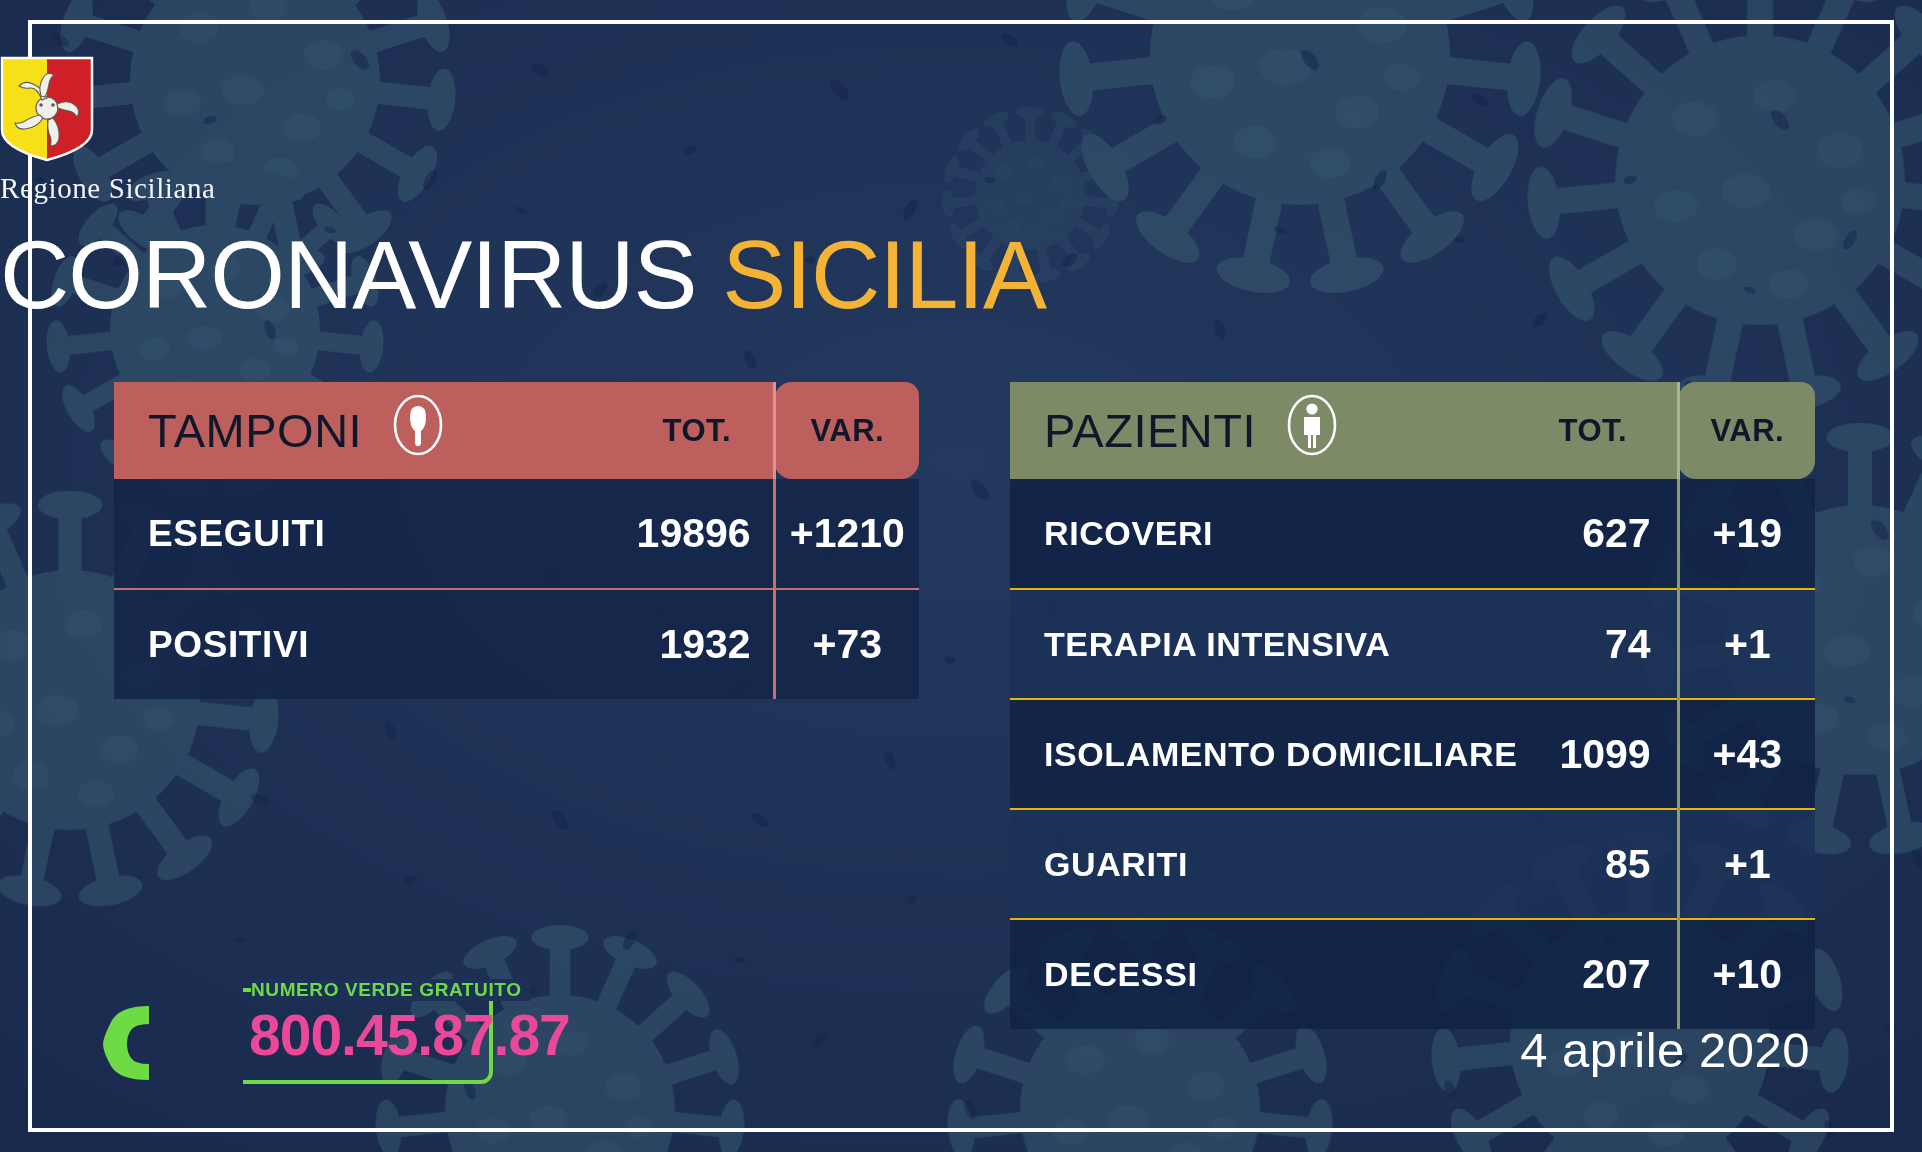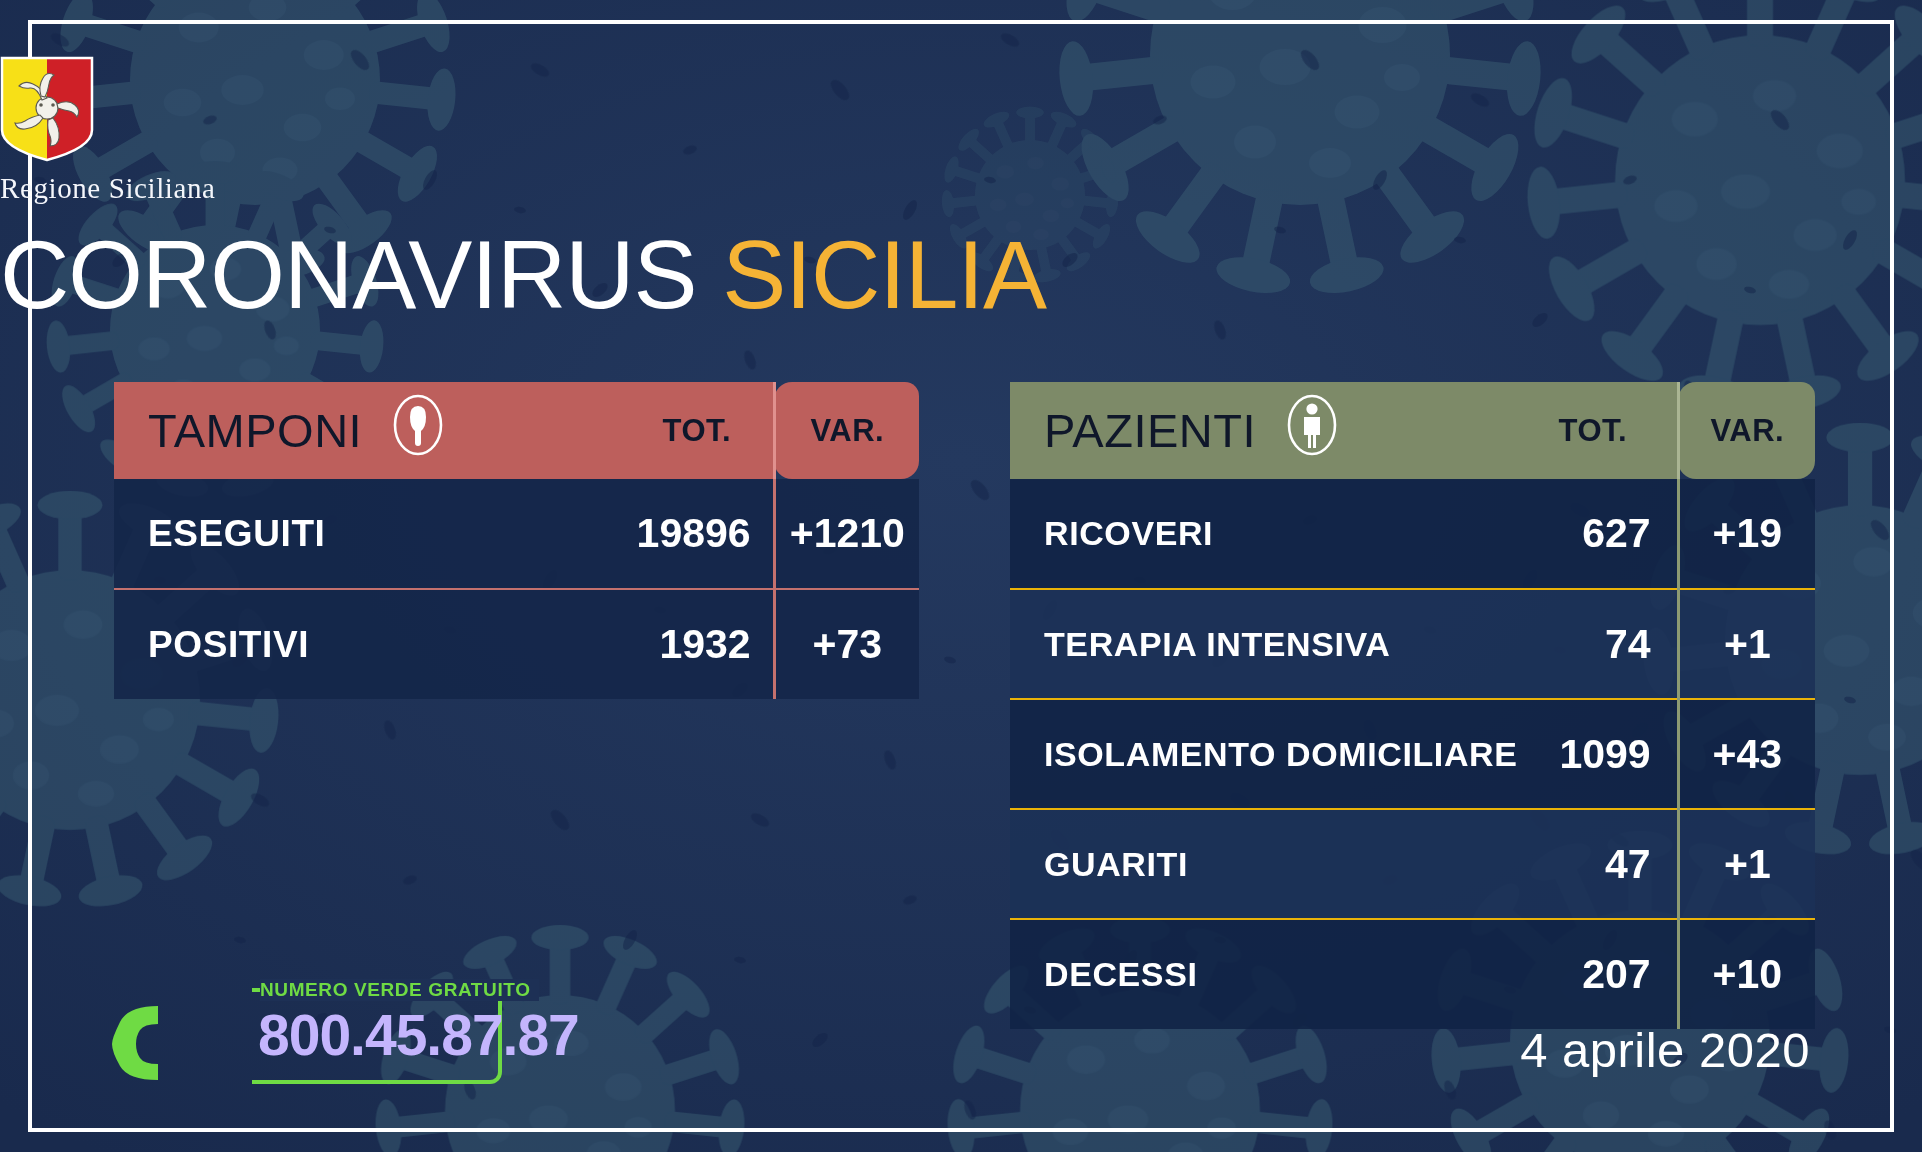--- a/index.html
+++ b/index.html
@@ -91,36 +91,36 @@
 
   
   #pazienti-block .brow.odd td  { background:rgba(17,36,70,0.90); }
   #pazienti-block .brow.even td { background:rgba(27,49,86,0.88); }
   #pazienti-block .brow + .brow td { border-top:2px solid #eab308; }
   #pazienti-block .c-var { border-left:3px solid #8d9b73; }
   #pazienti-block .c-label { font-size:34px; }
   #pazienti-block .c-tot { padding-right:26px; }
 
   
-  #green-badge { position:absolute; left:112px; top:988px; width:400px; height:100px; }
+  #green-badge { position:absolute; left:103px; top:988px; width:400px; height:100px; }
   #phone-icon { position:absolute; left:0; top:14px; }
   #badge-box {
     position:absolute; left:140px; top:0; width:250px; height:96px;
     border:4px solid #6fdb44; border-left:none;
     border-radius:0 12px 12px 0;
   }
   #badge-caption {
     position:absolute; left:148px; top:-9px;
     color:#6fdb44; font-weight:bold; font-size:19px; letter-spacing:0.6px;
     background:#1d3055; padding:0 8px 0 0; white-space:nowrap;
     z-index:2;
   }
   #badge-number {
     position:absolute; left:146px; top:14px;
-    color:#c4b5fd; font-weight:bold; font-size:57px; letter-spacing:-1px;
+    color:#ec4899; font-weight:bold; font-size:57px; letter-spacing:-1px;
     white-space:nowrap;
   }
 
   
   #date-text {
     position:absolute; right:112px; top:1022px;
     color:#ffffff; font-size:49px; font-weight:normal;
     letter-spacing:0.5px; white-space:nowrap;
   }
 </style>
@@ -354,21 +354,21 @@
         <td class="c-tot">74</td>
         <td class="c-var">+1</td>
       </tr>
       <tr class="brow odd">
         <td class="c-label">ISOLAMENTO DOMICILIARE</td>
         <td class="c-tot">1099</td>
         <td class="c-var">+43</td>
       </tr>
       <tr class="brow even">
         <td class="c-label">GUARITI</td>
-        <td class="c-tot">47</td>
+        <td class="c-tot">85</td>
         <td class="c-var">+1</td>
       </tr>
       <tr class="brow odd">
         <td class="c-label">DECESSI</td>
         <td class="c-tot">207</td>
         <td class="c-var">+10</td>
       </tr>
     </tbody>
   </table>
 </div>

